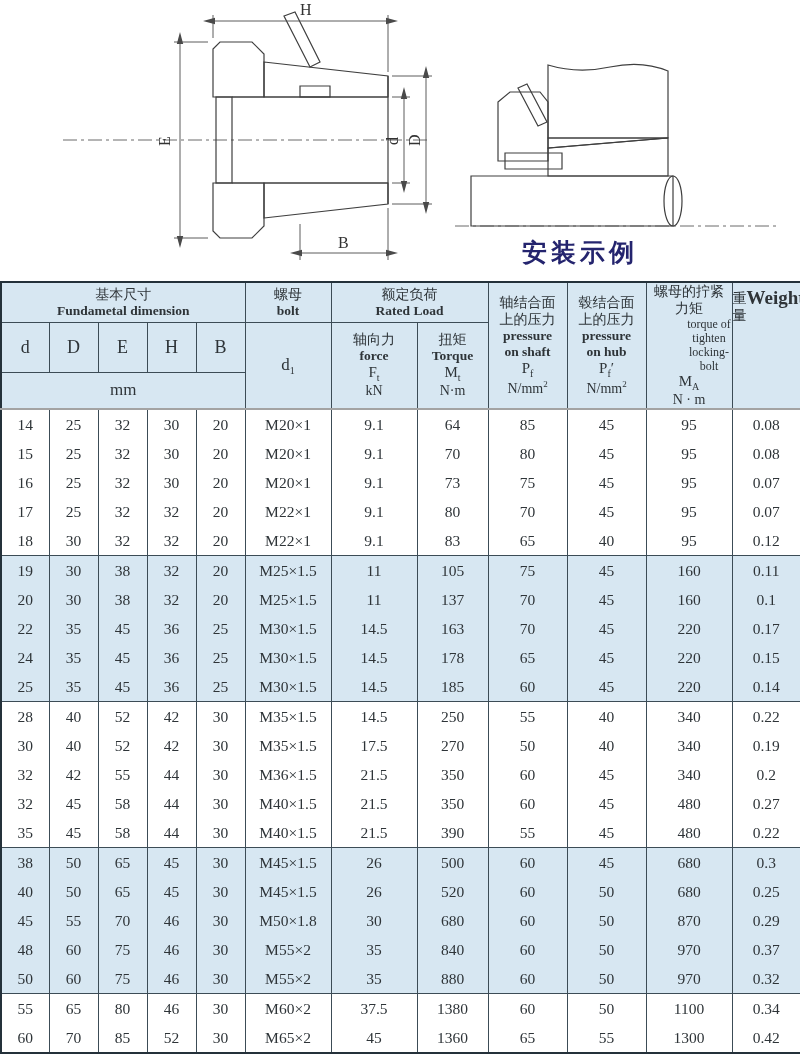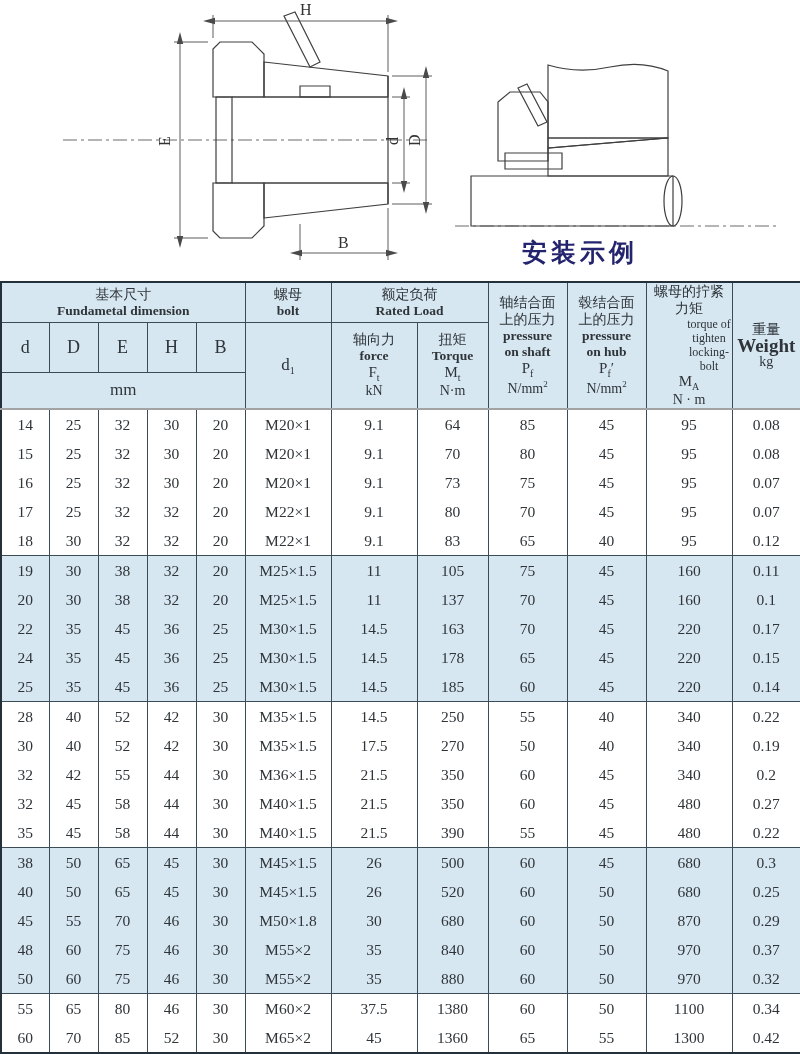--- a/index.html
+++ b/index.html
@@ -33,21 +33,21 @@
   .hrow3 { height:37px; }
   .zh  { font-size:14px; line-height:17px; }
   .en  { font-size:13.5px; line-height:16px;font-weight:bold; }
   .en-sm { font-size:12px; line-height:14px;margin-left:40px; }
   .letter { font-size:18px; }
   .mm { font-size:17px; }
   .sym { font-size:15px; }
   .sym sub { font-size:10px; }
   .unit { font-size:14px; }
   .unit sup { font-size:9px; }
-  .weight-cell { display:flex; flex-direction:column; justify-content:center; height:112px; padding:6px 0; }
+  .weight-cell { display:flex; flex-direction:row; justify-content:flex-start; height:112px; padding:6px 0; }
   tbody.group { border-top:1px solid #3c4c56; }
   tbody.group.shaded td { background:#d7e7f2; }
   tbody.group td {
     border-left:1px solid #3c4c56; border-right:1px solid #3c4c56;
     height:29px; font-size:15.5px;
   }
   tbody.group td.col-bolt { text-align:left; padding-left:13px;margin-left:20px; }
   
   .ln   { stroke:#3f3f3f; stroke-width:1.2; fill:none; }
   .cl   { stroke:#5a5a5a; stroke-width:0.9; fill:none; stroke-dasharray:14 4 3 4; }

